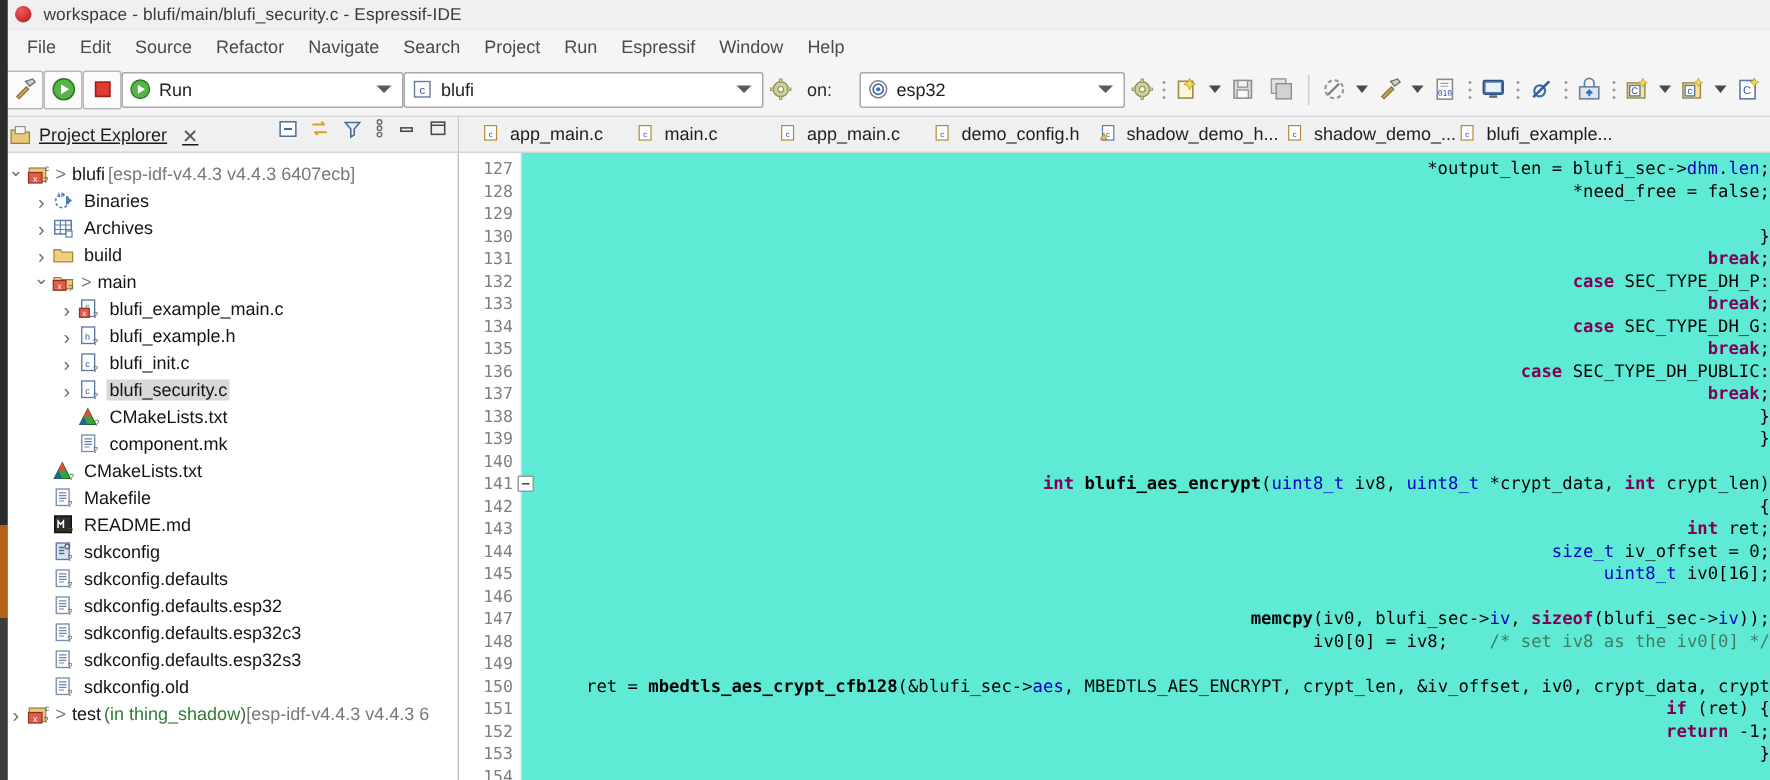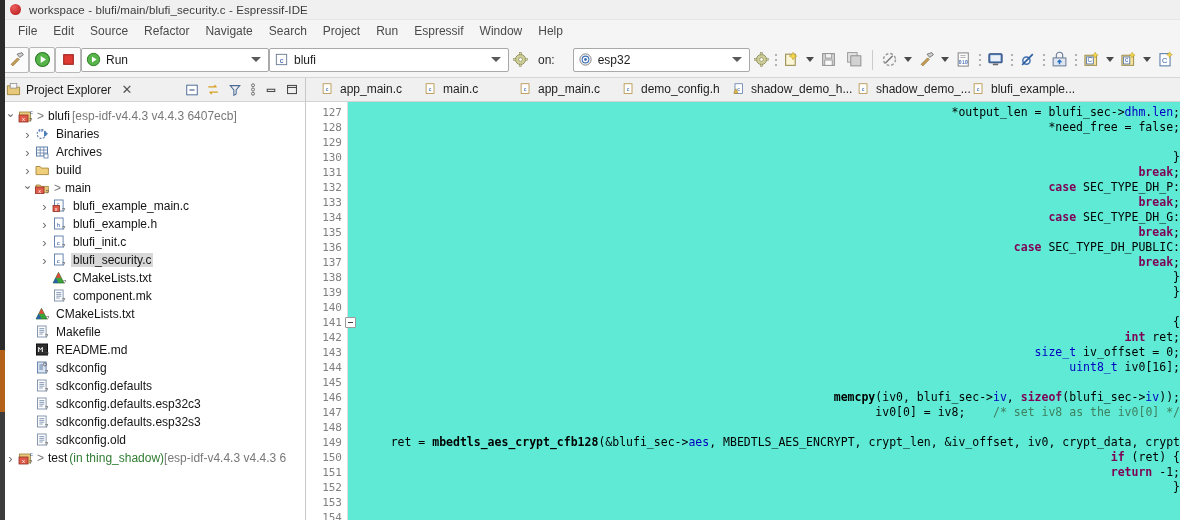--- a/index.html
+++ b/index.html
@@ -65,22 +65,22 @@
 
   
   .ic { display: block; }
 
   
   .main { position: absolute; top: 78px; left: 0; width: 1180px; height: 442px; display: flex; }
   .left-pane { width: 306px; flex: none; background: #ffffff; border-right: 1px solid #c8c8c8; position: relative; }
   .right-pane { flex: 1; background: #ffffff; position: relative; }
 
   
-  .view-tabbar { height: 24px; background: #f0f0f0; display: flex; align-items: center; padding-left: 6px;
-                 border-bottom: 1px solid #d3d3d3; }
+  .view-tabbar { height: 24px; background: #f0f0f0; display: flex; align-items: flex-start; padding-left: 6px;
+                 border-bottom: 1px solid #d3d3d3; text-decoration: underline; }
   .view-tab { display: flex; align-items: center; gap: 5px; height: 24px; }
   .view-tab .vt-label { font-size: 12px; color: #1e1e1e; }
   .vt-close { font-size: 13px; color: #555; margin-left: 5px; line-height: 1; }
   .view-tools { margin-left: auto; display: flex; align-items: center; gap: 7px; padding-right: 6px; }
 
   
   .tree { padding-top: 5px; font-size: 12px; color: #141414; }
   .tree-row { display: flex; align-items: center; height: 18px; white-space: nowrap; padding-left: 4px; }
   .tree-row.sel .node-label { background: #d8d8d8; }
   .arrow { width: 13px; flex: none; text-align: center; color: #6d6d6d; font-size: 10px; }
@@ -547,20 +547,29 @@
               </svg></span>
             <span class="node-label">sdkconfig.defaults</span>
           </div>
           <div class="tree-row" style="padding-left: 21px;">
             <span class="arrow none"></span>
             <span class="tico"><svg width="17" height="16" viewBox="0 0 16 16">
                 <rect x="3" y="2" width="8.6" height="11" fill="#fdfdfd" stroke="#7a8ea8" stroke-width=".9"></rect>
                 <path d="M4.8 4.6 h5 M4.8 6.4 h5 M4.8 8.2 h5 M4.8 10 h3.4" stroke="#6d85a8" stroke-width=".8"></path>
                 <text x="10.5" y="14" font-size="6" fill="#5a5a5a" font-family="Liberation Sans, sans-serif">?</text>
               </svg></span>
+            <span class="node-label">sdkconfig.defaults.esp32</span>
+          </div>
+          <div class="tree-row" style="padding-left: 21px;">
+            <span class="arrow none"></span>
+            <span class="tico"><svg width="17" height="16" viewBox="0 0 16 16">
+                <rect x="3" y="2" width="8.6" height="11" fill="#fdfdfd" stroke="#7a8ea8" stroke-width=".9"></rect>
+                <path d="M4.8 4.6 h5 M4.8 6.4 h5 M4.8 8.2 h5 M4.8 10 h3.4" stroke="#6d85a8" stroke-width=".8"></path>
+                <text x="10.5" y="14" font-size="6" fill="#5a5a5a" font-family="Liberation Sans, sans-serif">?</text>
+              </svg></span>
             <span class="node-label">sdkconfig.defaults.esp32c3</span>
           </div>
           <div class="tree-row" style="padding-left: 21px;">
             <span class="arrow none"></span>
             <span class="tico"><svg width="17" height="16" viewBox="0 0 16 16">
                 <rect x="3" y="2" width="8.6" height="11" fill="#fdfdfd" stroke="#7a8ea8" stroke-width=".9"></rect>
                 <path d="M4.8 4.6 h5 M4.8 6.4 h5 M4.8 8.2 h5 M4.8 10 h3.4" stroke="#6d85a8" stroke-width=".8"></path>
                 <text x="10.5" y="14" font-size="6" fill="#5a5a5a" font-family="Liberation Sans, sans-serif">?</text>
               </svg></span>
             <span class="node-label">sdkconfig.defaults.esp32s3</span>
@@ -683,20 +692,21 @@
             <div class="line"><span>        </span><span class="kw">break</span><span>;</span></div>
             <div class="line"><span>    </span><span class="kw">case</span><span> SEC_TYPE_DH_P:</span></div>
             <div class="line"><span>        </span><span class="kw">break</span><span>;</span></div>
             <div class="line"><span>    </span><span class="kw">case</span><span> SEC_TYPE_DH_G:</span></div>
             <div class="line"><span>        </span><span class="kw">break</span><span>;</span></div>
             <div class="line"><span>    </span><span class="kw">case</span><span> SEC_TYPE_DH_PUBLIC:</span></div>
             <div class="line"><span>        </span><span class="kw">break</span><span>;</span></div>
             <div class="line"><span>    }</span></div>
             <div class="line"><span>}</span></div>
             <div class="line">&nbsp;</div>
+            <div class="line"><span class="kw">int</span><span> </span><span class="fn">blufi_aes_encrypt</span><span>(</span><span class="fld">uint8_t</span><span> iv8, </span><span class="fld">uint8_t</span><span> *crypt_data, </span><span class="kw">int</span><span> crypt_len)</span></div>
             <div class="line"><span>{</span></div>
             <div class="line"><span>    </span><span class="kw">int</span><span> ret;</span></div>
             <div class="line"><span>    </span><span class="fld">size_t</span><span> iv_offset = </span><span>0</span><span>;</span></div>
             <div class="line"><span>    </span><span class="fld">uint8_t</span><span> iv0[16];</span></div>
             <div class="line">&nbsp;</div>
             <div class="line"><span>    </span><span class="fn">memcpy</span><span>(iv0, blufi_sec-&gt;</span><span class="fld">iv</span><span>, </span><span class="kw">sizeof</span><span>(blufi_sec-&gt;</span><span class="fld">iv</span><span>));</span></div>
             <div class="line"><span>    iv0[0] = iv8;    </span><span class="cm">/* set iv8 as the iv0[0] */</span></div>
             <div class="line">&nbsp;</div>
             <div class="line"><span>    ret = </span><span class="fn">mbedtls_aes_crypt_cfb128</span><span>(&amp;blufi_sec-&gt;</span><span class="fld">aes</span><span>, MBEDTLS_AES_ENCRYPT, crypt_len, &amp;iv_offset, iv0, crypt_data, crypt</span></div>
             <div class="line"><span>    </span><span class="kw">if</span><span> (ret) {</span></div>

